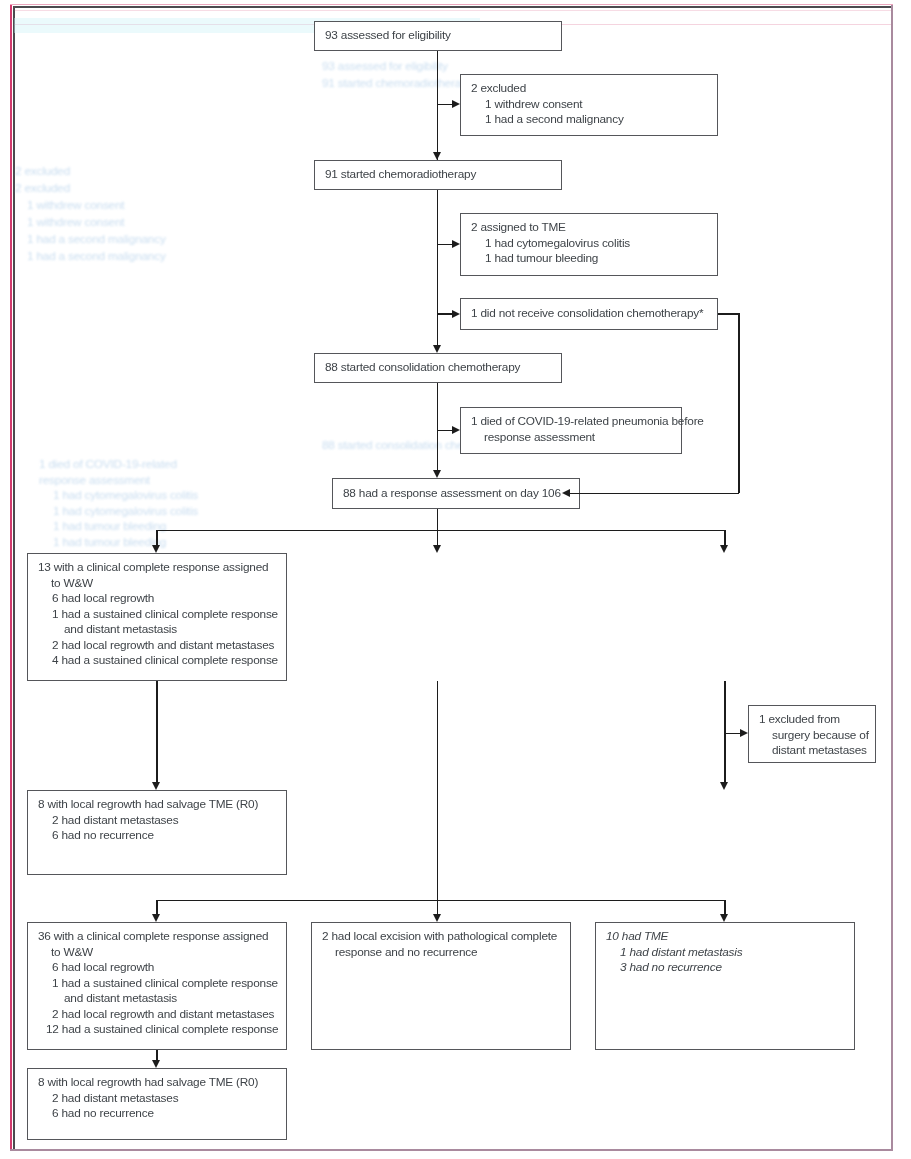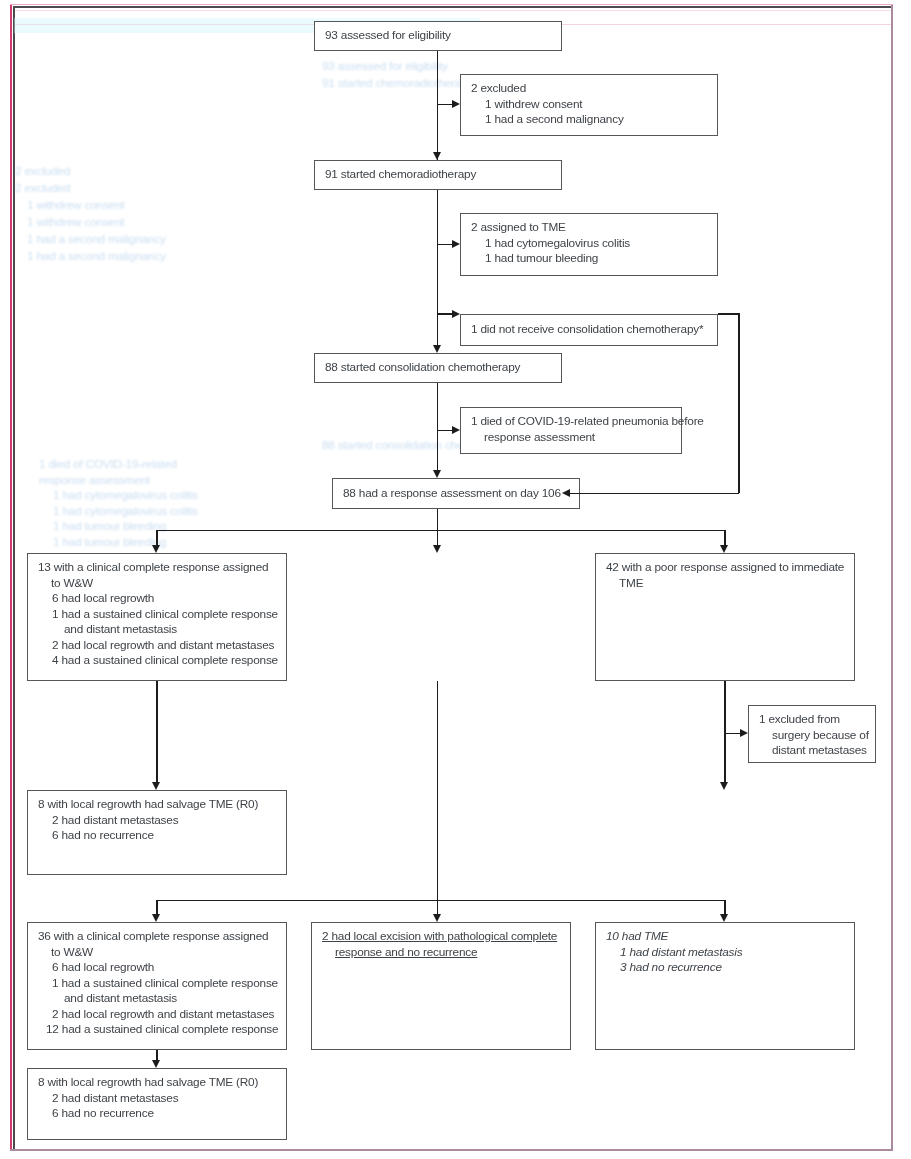--- a/index.html
+++ b/index.html
@@ -82,21 +82,21 @@
   <div class="box center1" style="left:314px;top:160px;width:248px;height:30px;">
     <div class="ln">91 started chemoradiotherapy</div>
   </div>
 
   <div class="box" style="left:460px;top:213px;width:258px;height:63px;">
     <div class="ln">2 assigned to TME</div>
     <div class="ln i2">1 had cytomegalovirus colitis</div>
     <div class="ln i2">1 had tumour bleeding</div>
   </div>
 
-  <div class="box center1" style="left:460px;top:298px;width:258px;height:32px;margin-top:16px;">
+  <div class="box center1" style="left:460px;top:298px;width:258px;height:32px;">
     <div class="ln">1 did not receive consolidation chemotherapy*</div>
   </div>
 
   <div class="box center1" style="left:314px;top:353px;width:248px;height:30px;">
     <div class="ln">88 started consolidation chemotherapy</div>
   </div>
 
   <div class="box" style="left:460px;top:407px;width:222px;height:47px;">
     <div class="ln">1 died of COVID-19-related pneumonia before</div>
     <div class="ln i1">response assessment</div>
@@ -110,24 +110,20 @@
     <div class="ln">13 with a clinical complete response assigned</div>
     <div class="ln i1">to W&amp;W</div>
     <div class="ln i2">6 had local regrowth</div>
     <div class="ln i2">1 had a sustained clinical complete response</div>
     <div class="ln i3">and distant metastasis</div>
     <div class="ln i2">2 had local regrowth and distant metastases</div>
     <div class="ln i2">4 had a sustained clinical complete response</div>
   </div>
 
 
-  <div class="box" style="left:595px;top:553px;width:260px;height:128px;">
-    <div class="ln">42 with a poor response assigned to immediate</div>
-    <div class="ln i1">TME</div>
-  </div>
 
   <div class="box" style="left:748px;top:705px;width:128px;height:58px;">
     <div class="ln">1 excluded from</div>
     <div class="ln i1">surgery because of</div>
     <div class="ln i1">distant metastases</div>
   </div>
 
   <div class="box" style="left:27px;top:790px;width:260px;height:85px;">
     <div class="ln">8 with local regrowth had salvage TME (R0)</div>
     <div class="ln i2">2 had distant metastases</div>
@@ -138,21 +134,21 @@
   <div class="box" style="left:27px;top:922px;width:260px;height:128px;">
     <div class="ln">36 with a clinical complete response assigned</div>
     <div class="ln i1">to W&amp;W</div>
     <div class="ln i2">6 had local regrowth</div>
     <div class="ln i2">1 had a sustained clinical complete response</div>
     <div class="ln i3">and distant metastasis</div>
     <div class="ln i2">2 had local regrowth and distant metastases</div>
     <div class="ln i2w">12 had a sustained clinical complete response</div>
   </div>
 
-  <div class="box" style="left:311px;top:922px;width:260px;height:128px;text-decoration:underline;">
+  <div class="box" style="left:311px;top:922px;width:260px;height:128px;">
     <div class="ln">2 had local excision with pathological complete</div>
     <div class="ln i1">response and no recurrence</div>
   </div>
 
   <div class="box" style="left:595px;top:922px;width:260px;height:128px;font-style:italic;">
     <div class="ln">10 had TME</div>
     <div class="ln i2">1 had distant metastasis</div>
     <div class="ln i2">3 had no recurrence</div>
   </div>
 

